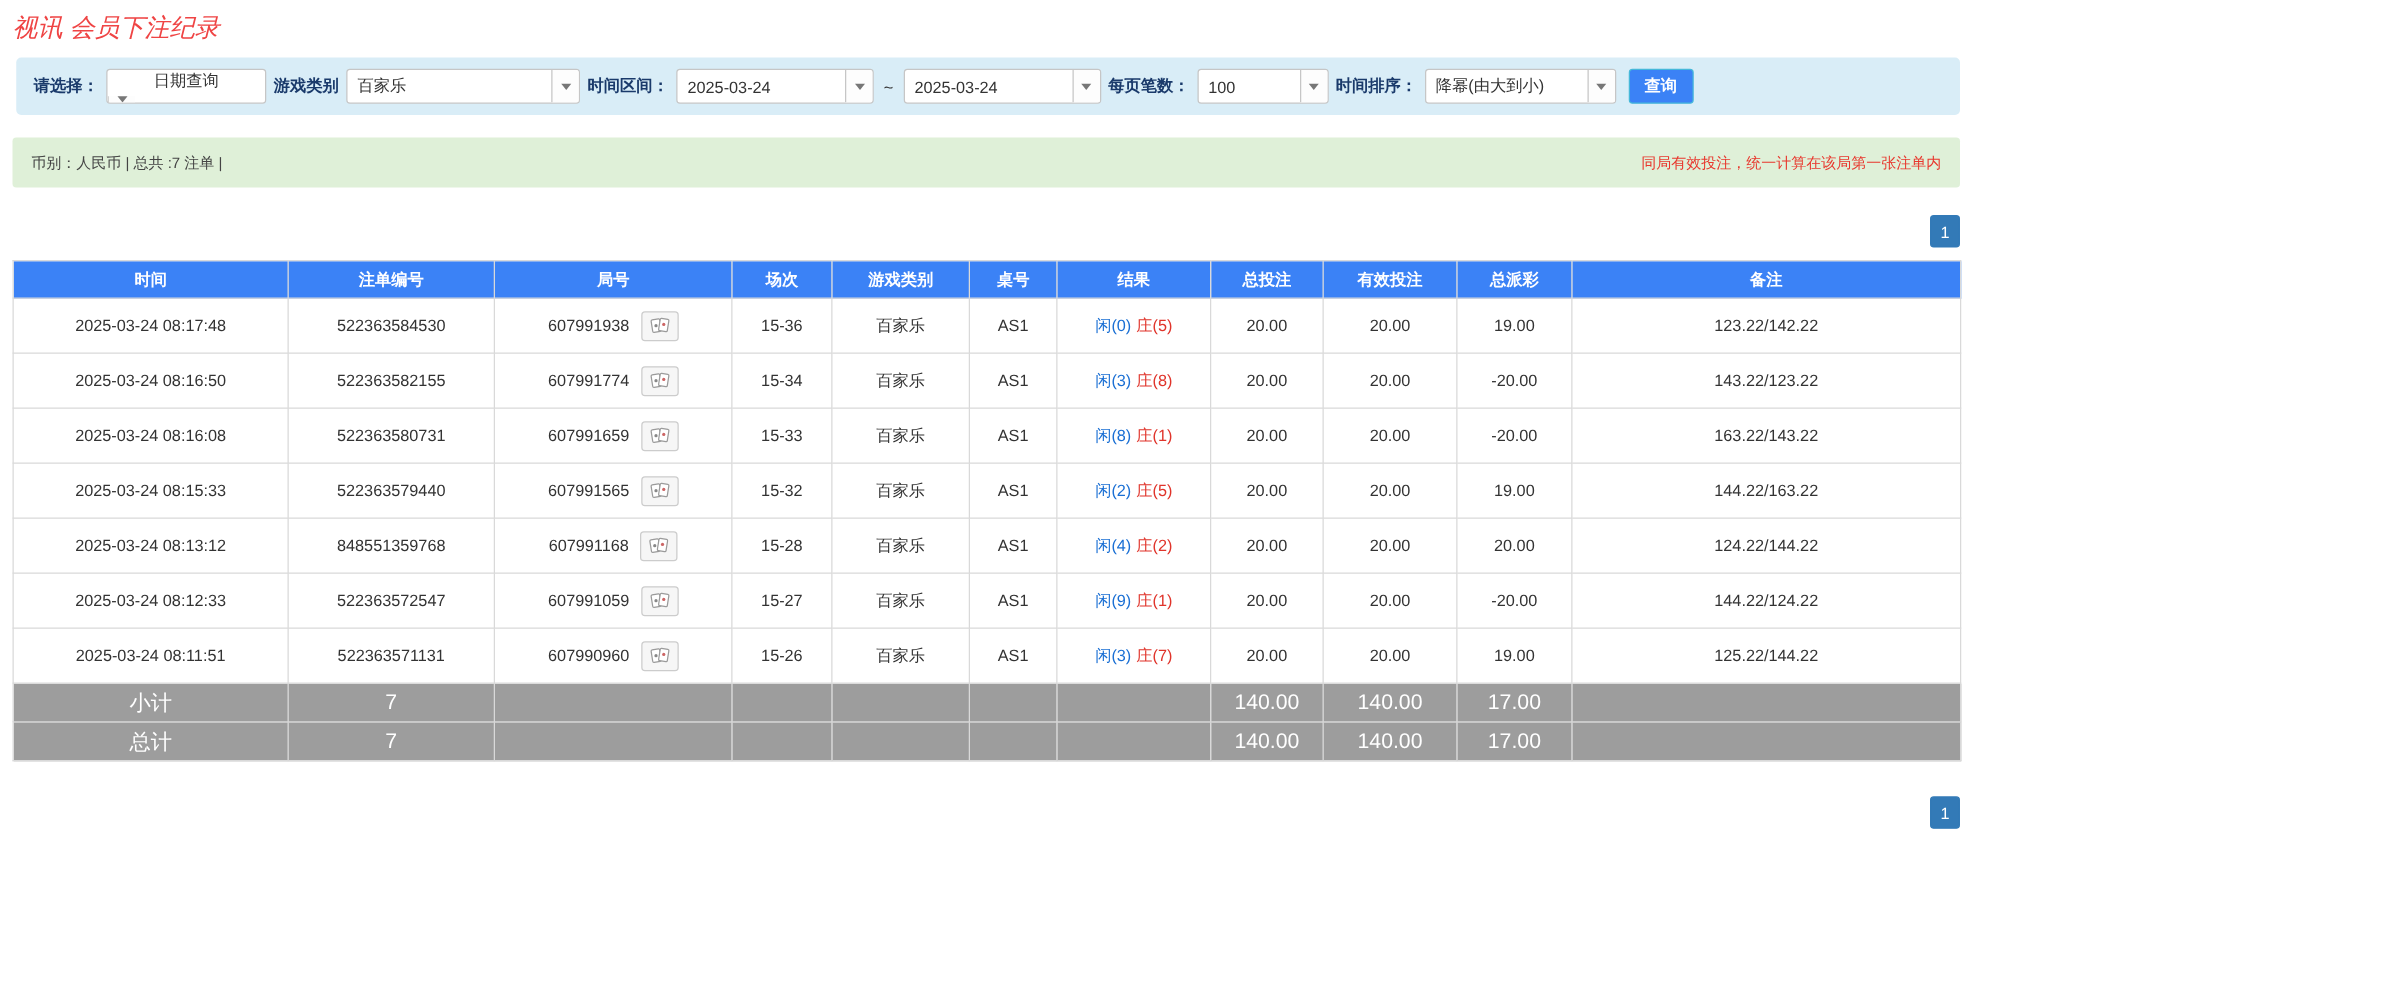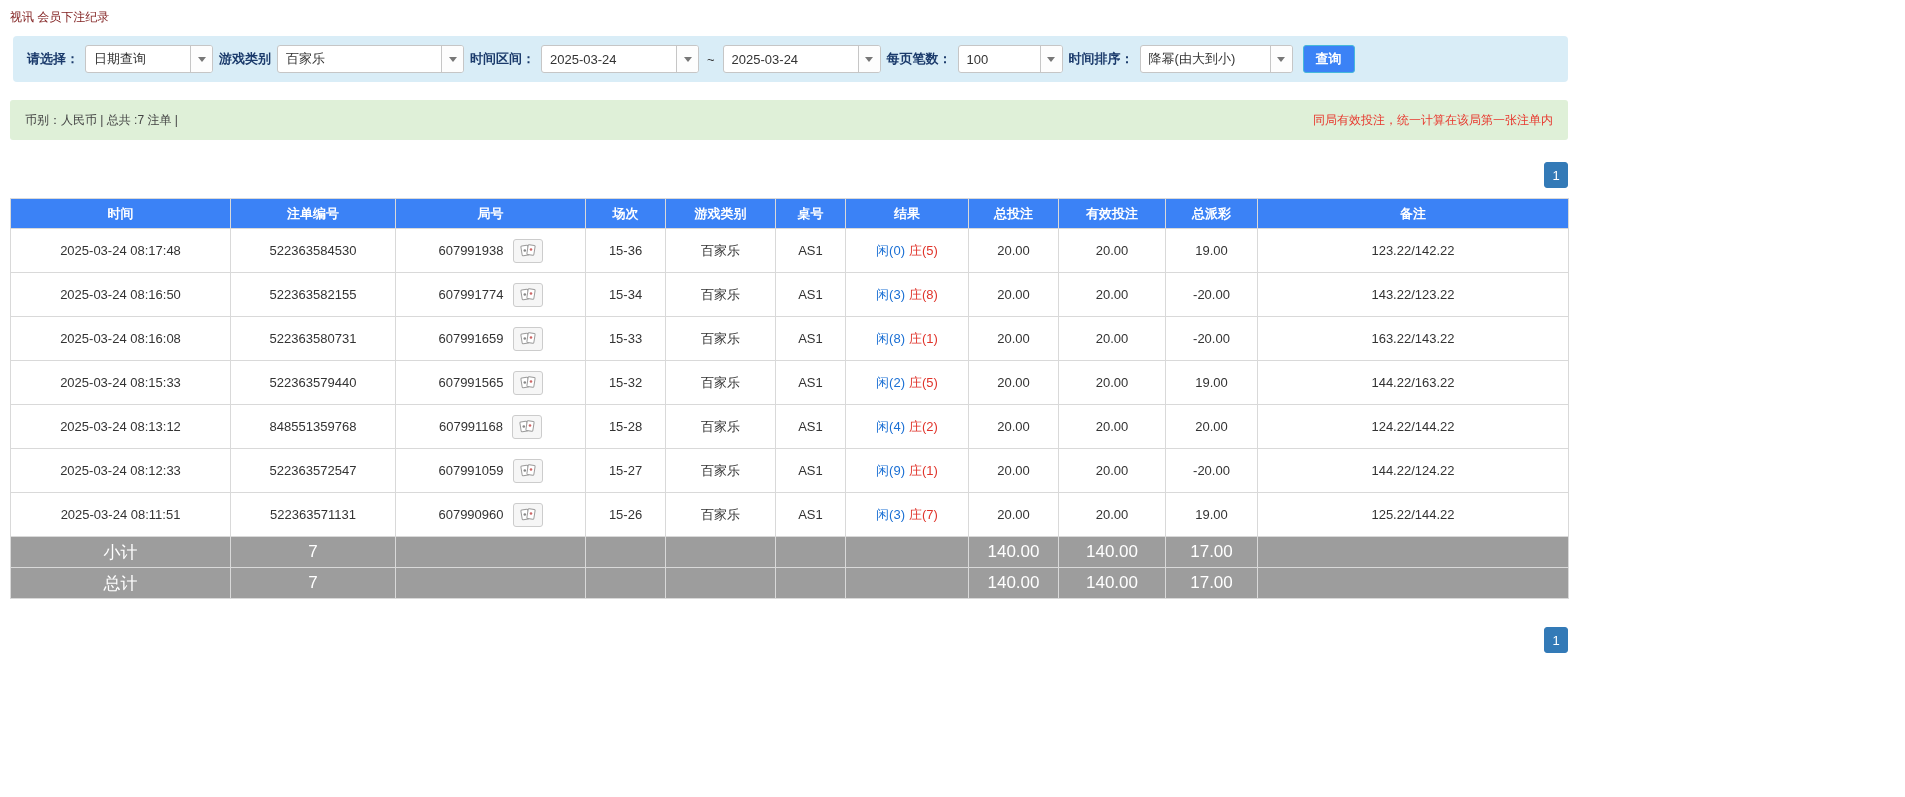--- a/index.html
+++ b/index.html
@@ -6,24 +6,25 @@
   html, body { margin: 0; padding: 0; background: #fff; }
   body {
     font-family: "Liberation Sans", "DejaVu Sans", sans-serif;
     color: #333;
     font-size: 13px;
   }
   .container { width: 1558px; margin: 0 0 0 10px; }
 
   
   .page-title {
-    font-size: 12px;
+    font-size: 20px;
     font-weight: 500;
-    color: #7f1d1d;
+    color: #ef4444;
     margin: 9px 0 10px 0;
+    font-style: italic;
   }
 
   
   .filter-bar {
     background: #d9edf7;
     border-radius: 4px;
     height: 46px;
     display: flex;
     align-items: center;
     padding: 0 14px;
@@ -63,21 +64,21 @@
     align-items: center;
     justify-content: center;
     background: #fdfdfd;
   }
   .caret {
     width: 0; height: 0;
     border-left: 4px solid transparent;
     border-right: 4px solid transparent;
     border-top: 5px solid #777;
   }
-  .w-select { width: 128px; }
+  .w-select { width: 128px; flex-direction: column; }
   .w-game   { width: 187px; }
   .w-date   { width: 158px; }
   .w-size   { width: 105px; }
   .w-sort   { width: 153px; }
   .search-btn {
     background: #3b82f6;
     border: 1px solid #46b8da;
     color: #fff;
     height: 28px;
     padding: 0 12px;

